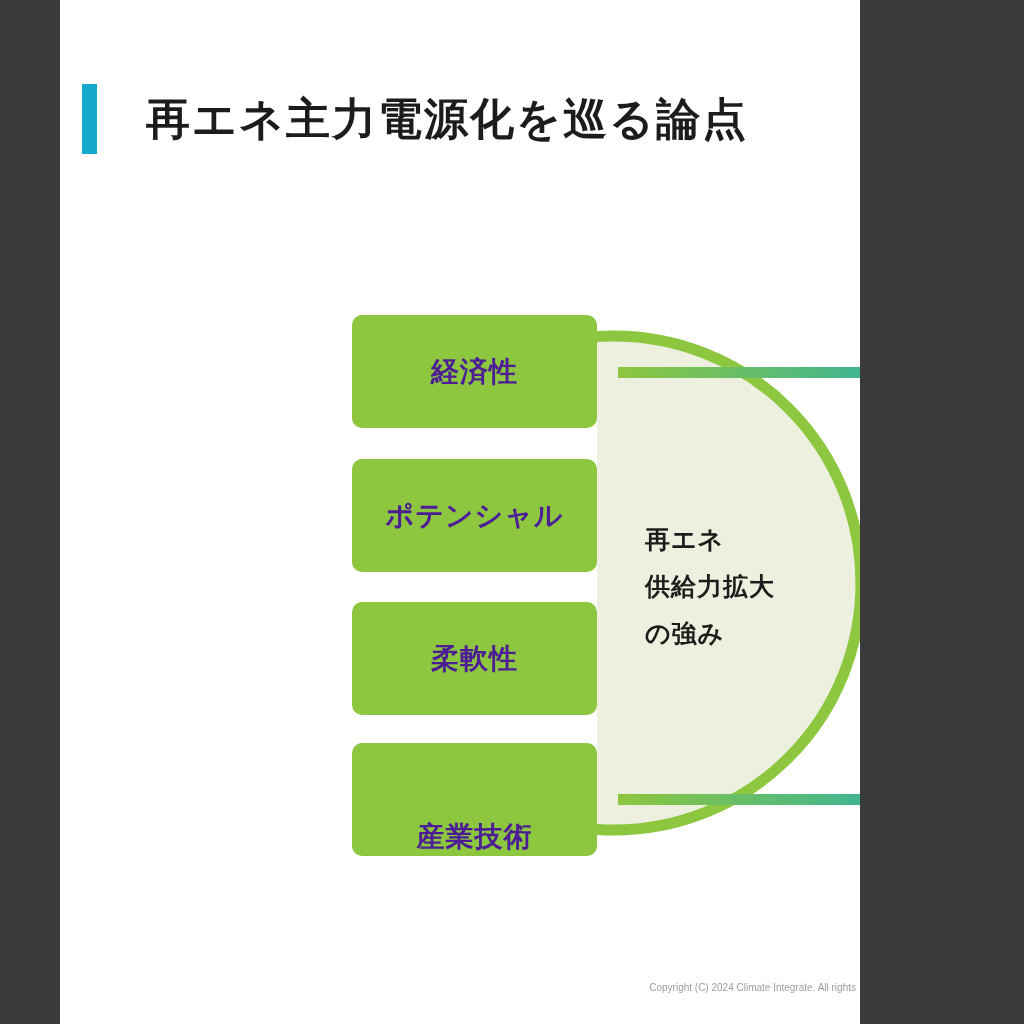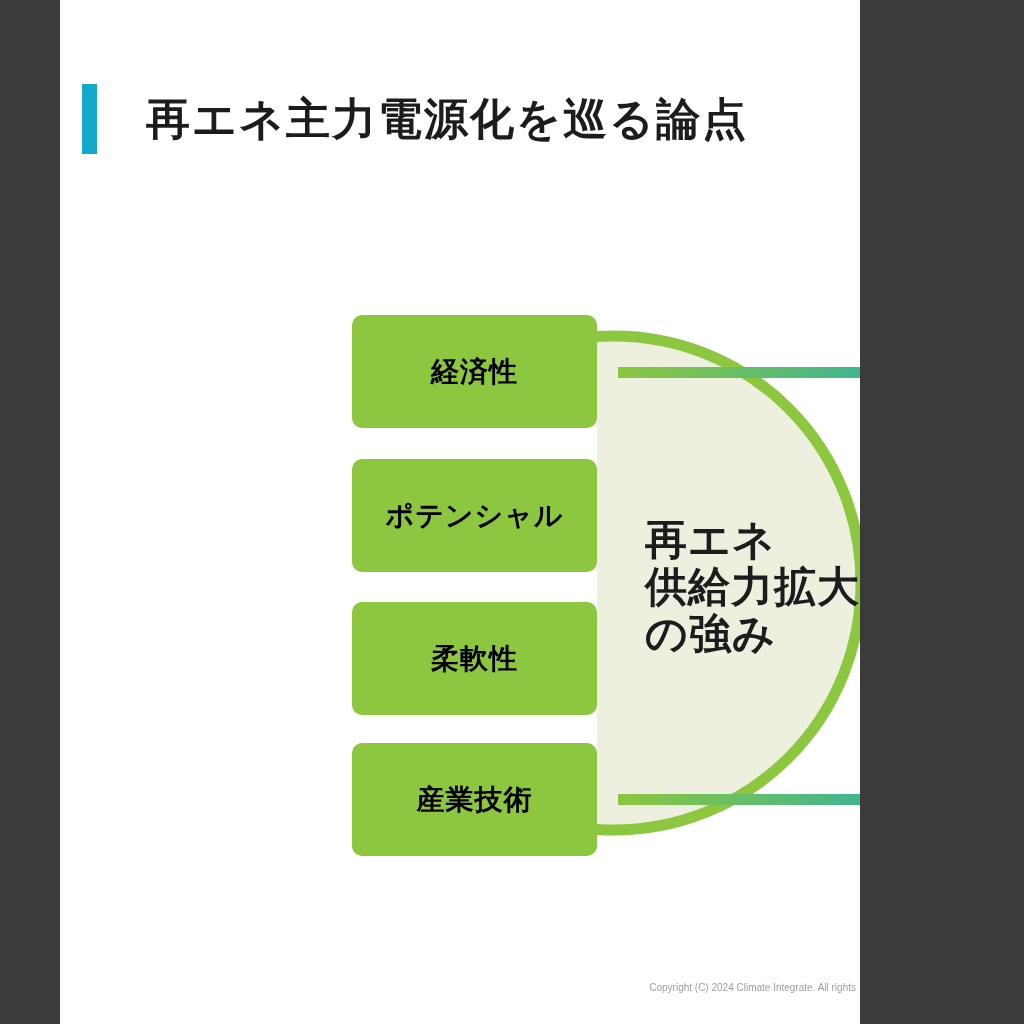--- a/index.html
+++ b/index.html
@@ -26,35 +26,35 @@
     position:absolute; left:86px; top:84px; height:70px;
     display:flex; align-items:center;
     font-size:44px; font-weight:bold; color:#1c1c1c; letter-spacing:2px;
   }
 
   
   .factor {
     position:absolute; left:292px; width:245px; height:113px;
     background:#8dc63f; border-radius:10px;
     display:flex; align-items:center; justify-content:center;
-    font-size:28px; font-weight:bold; color:#000000; letter-spacing:1px;
+    font-size:28px; font-weight:bold; color:#4c1d95; letter-spacing:1px;
   }
   #factor-0 { top:315px; }
   #factor-1 { top:459px; }
   #factor-2 { top:602px; }
-  #factor-3 { top:743px; }
+  #factor-3 { top:743px;align-items:flex-end; }
 
   
   .circle-clip {
     position:absolute; left:537px; top:318px;
     width:305px; height:535px; overflow:hidden;
   }
   .center-text {
     position:absolute; left:585px; top:516px;
-    font-size:42px; font-weight:bold; line-height:47px;
+    font-size:25px; font-weight:bold; line-height:47px;
     color:#1c1c1c; letter-spacing:1px;
   }
 
   
   .arrow { position:absolute; height:11px; }
   .arrow .shaft {
     position:absolute; left:0; top:0; height:11px; width:100%;
     background:linear-gradient(90deg,#8dc63f 0%, #4db884 55%, #0fa9c0 100%);
   }
   .arrow .head {

